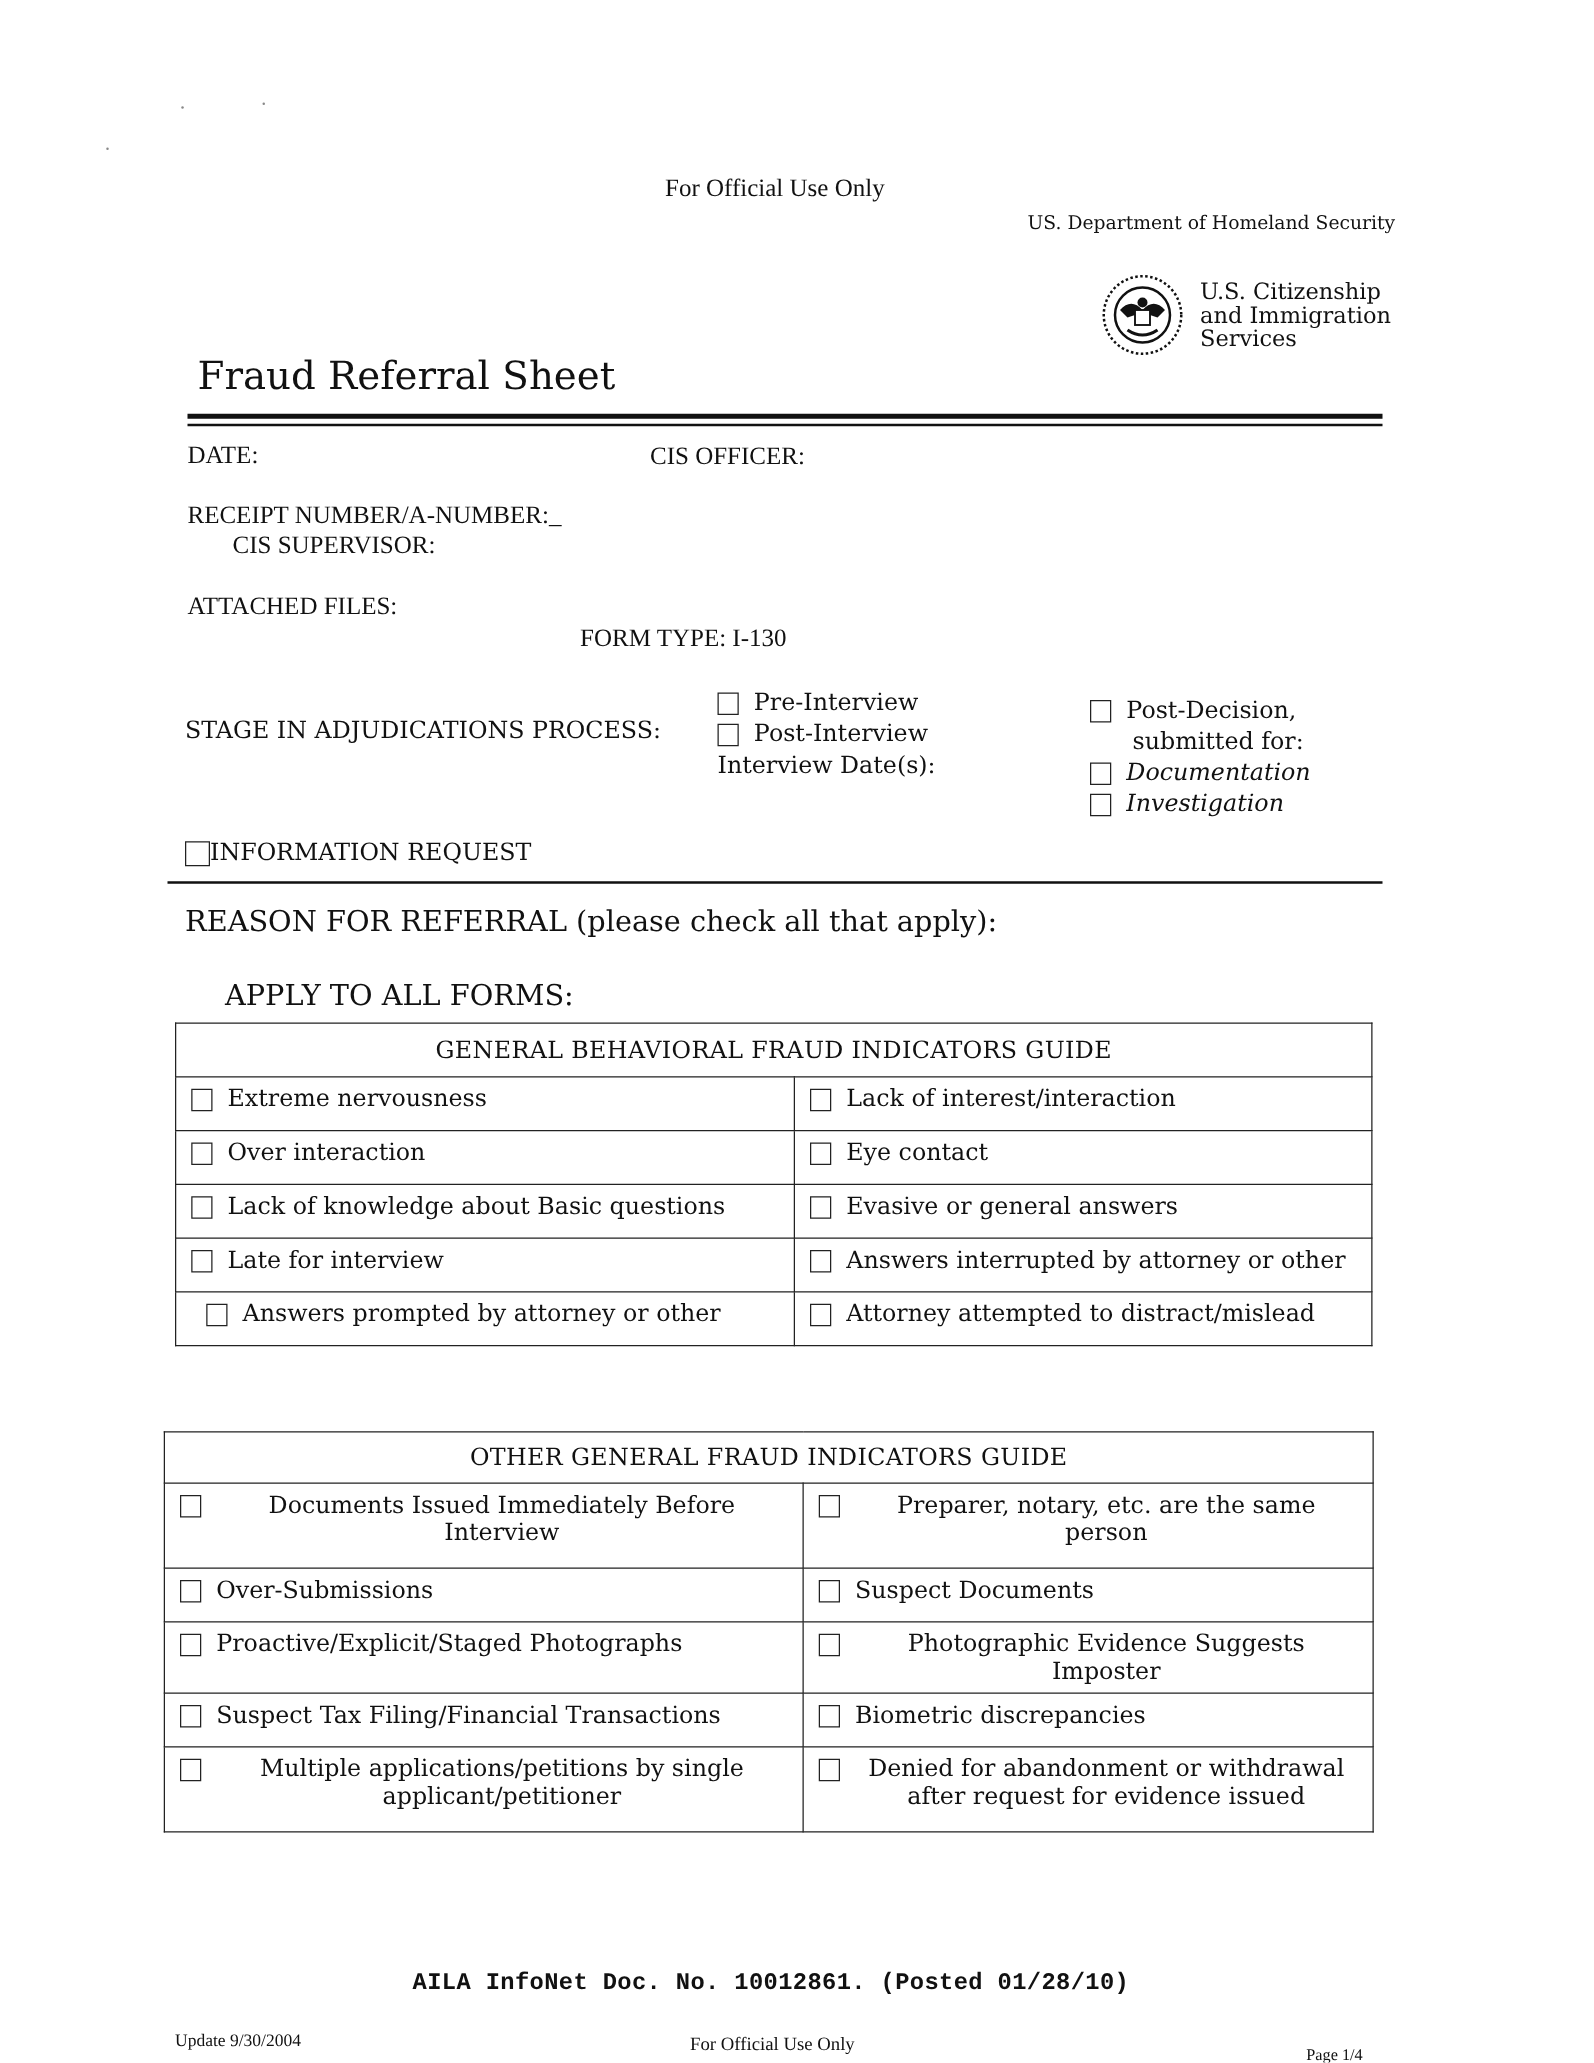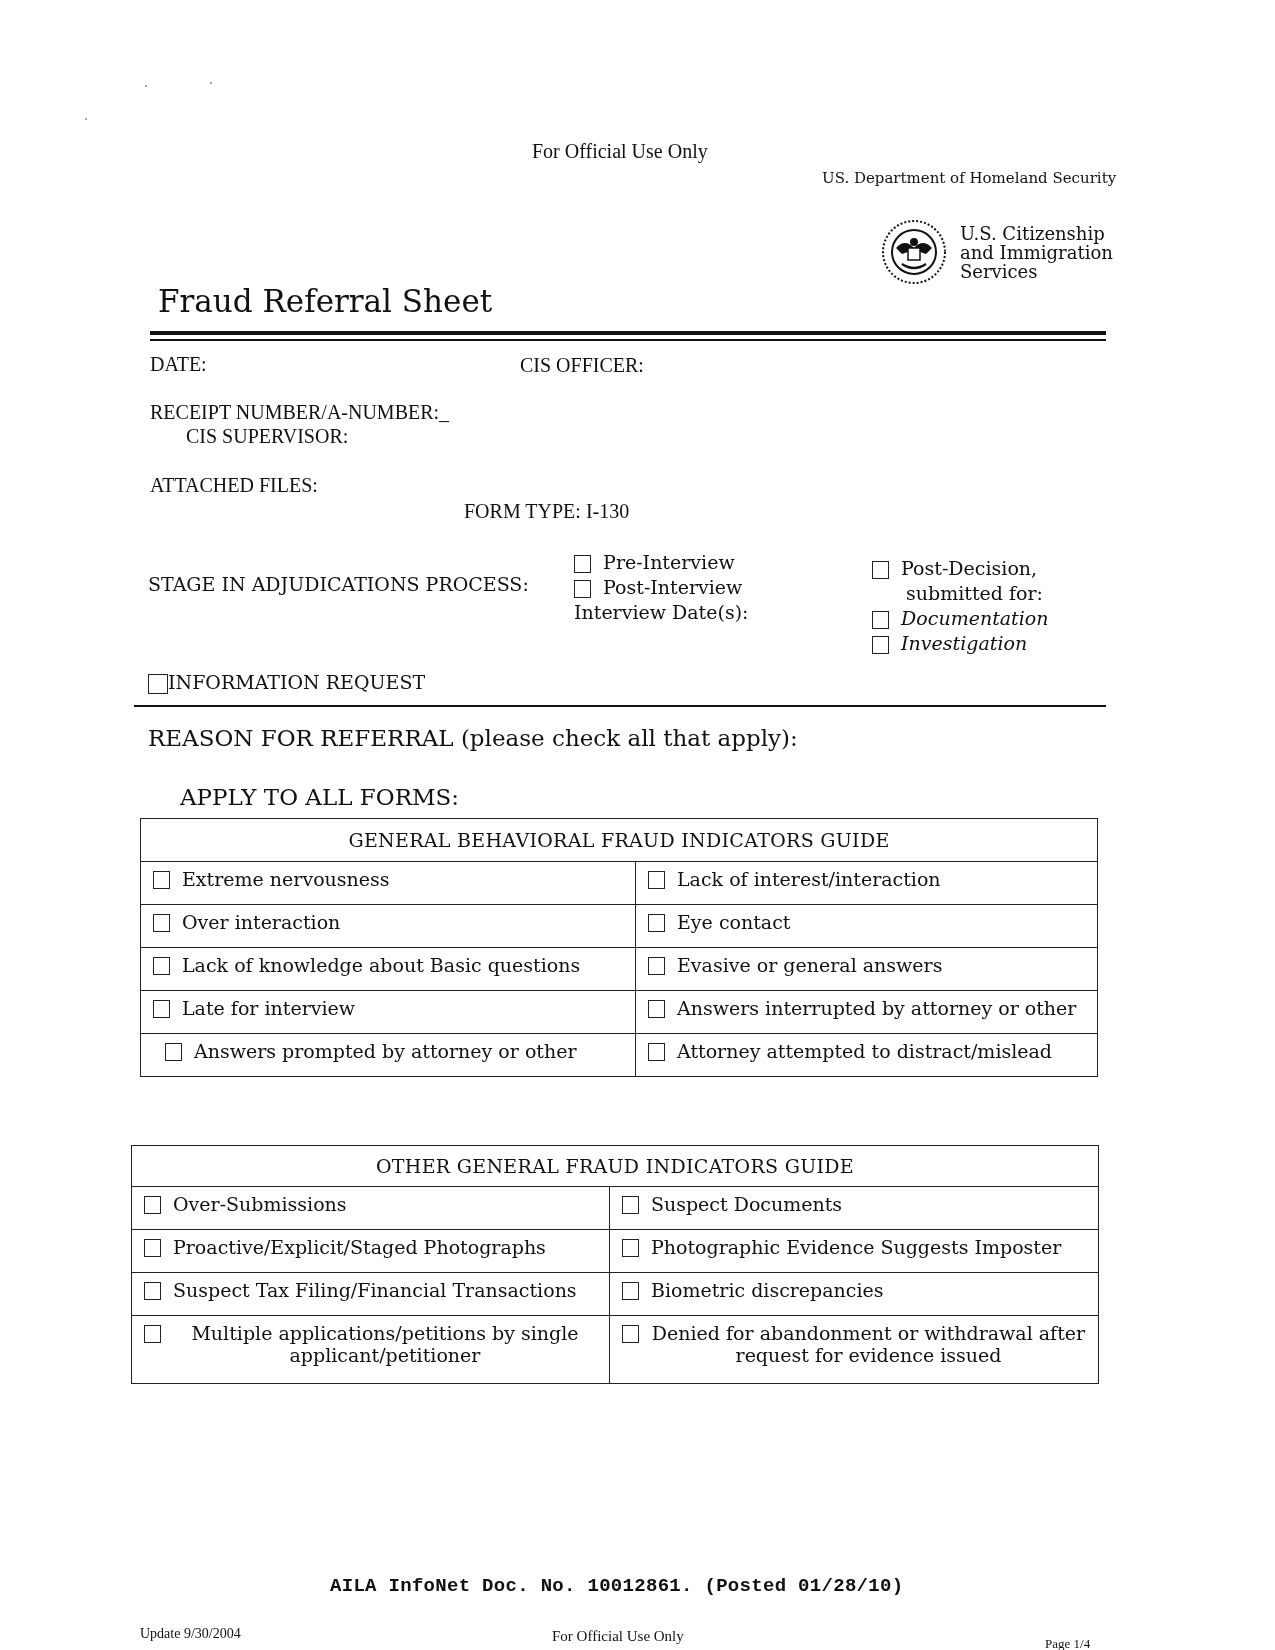--- a/index.html
+++ b/index.html
@@ -156,20 +156,34 @@
         </td>
   </tr>
 </tbody>
   </table>
 
 <table class="guide" style="left:131px;top:1145px;width:968px;">
   <tbody>
       <tr>
         <td colspan="2" class="head" style="height:40px;vertical-align:middle;">OTHER GENERAL FRAUD INDICATORS GUIDE</td>
       </tr>
+  <tr style="height:68px;">
+    <td style="width:486px;padding:6px 12px;">
+          <div class="cell">
+            <span class="cb"></span>
+            <span class="lbl">Documents Issued Immediately Before Interview</span>
+          </div>
+        </td>
+    <td style="padding:6px 12px;">
+          <div class="cell">
+            <span class="cb"></span>
+            <span class="lbl">Preparer, notary, etc. are the same person</span>
+          </div>
+        </td>
+  </tr>
   <tr style="height:43px;">
     <td style="padding:6px 12px;">
           <div class="cell">
             <span class="cb"></span>
             <span class="lbl">Over-Submissions</span>
           </div>
         </td>
     <td style="padding:6px 12px;">
           <div class="cell">
             <span class="cb"></span>

